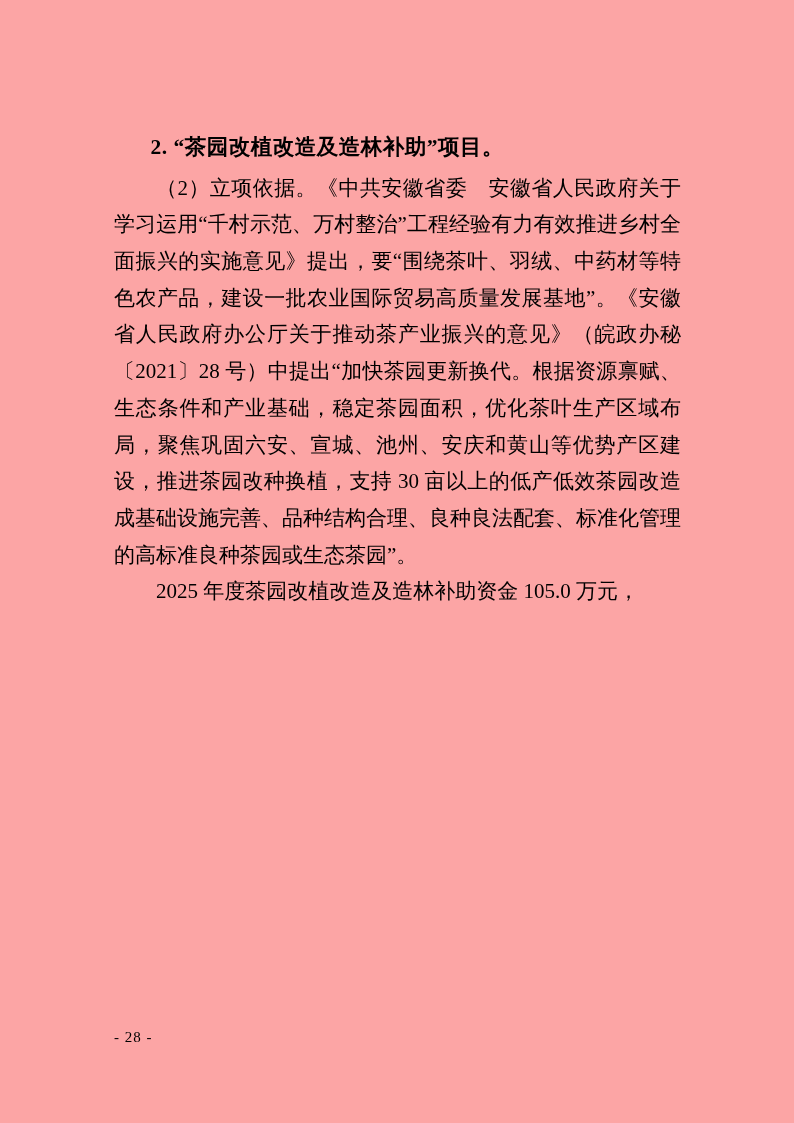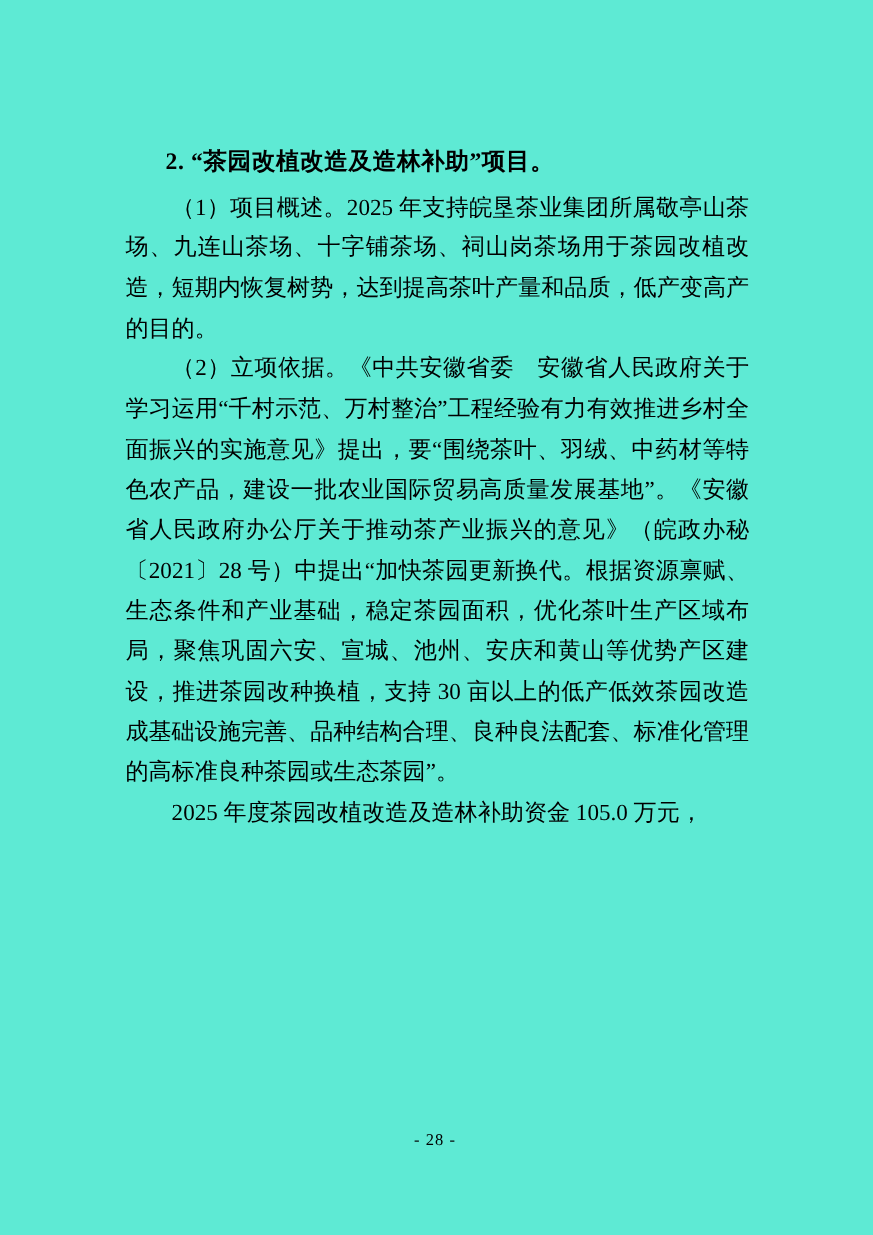--- a/index.html
+++ b/index.html
@@ -4,21 +4,21 @@
 <style>
   html, body {
     margin: 0;
     padding: 0;
     background: #ffffff;
   }
   .page {
     position: relative;
     width: 794px;
     height: 1123px;
-    background: #5eead4;
+    background: #fca5a5;
     color: #000000;
     font-family: "Liberation Serif", "DejaVu Serif", serif;
     overflow: hidden;
   }
   .content {
     position: absolute;
     left: 114px;
     top: 129px;
     width: 567px;
   }
@@ -36,30 +36,29 @@
     line-height: 36.7px;
     text-align: justify;
     text-justify: inter-ideograph;
     text-indent: 2em;
   }
   .page-number {
     position: absolute;
     left: 114px;
     top: 1027px;
     width: 563px;
-    text-align: center;
+    text-align: left;
     font-size: 15px;
     line-height: 20px;
     letter-spacing: 1px;
   }
 </style>
 </head>
 <body>
 
 <div class="page">
   <div class="content">
     <h2 class="heading">2. “茶园改植改造及造林补助”项目。</h2>
-    <p>（1）项目概述。2025 年支持皖垦茶业集团所属敬亭山茶场、九连山茶场、十字铺茶场、祠山岗茶场用于茶园改植改造，短期内恢复树势，达到提高茶叶产量和品质，低产变高产的目的。</p>
     <p>（2）立项依据。《中共安徽省委　安徽省人民政府关于学习运用“千村示范、万村整治”工程经验有力有效推进乡村全面振兴的实施意见》提出，要“围绕茶叶、羽绒、中药材等特色农产品，建设一批农业国际贸易高质量发展基地”。《安徽省人民政府办公厅关于推动茶产业振兴的意见》（皖政办秘〔2021〕28 号）中提出“加快茶园更新换代。根据资源禀赋、生态条件和产业基础，稳定茶园面积，优化茶叶生产区域布局，聚焦巩固六安、宣城、池州、安庆和黄山等优势产区建设，推进茶园改种换植，支持 30 亩以上的低产低效茶园改造成基础设施完善、品种结构合理、良种良法配套、标准化管理的高标准良种茶园或生态茶园”。</p>
     <p>2025 年度茶园改植改造及造林补助资金 105.0 万元，</p>
   </div>
   <div class="page-number">- 28 -</div>
 </div>
 
 </body></html>

